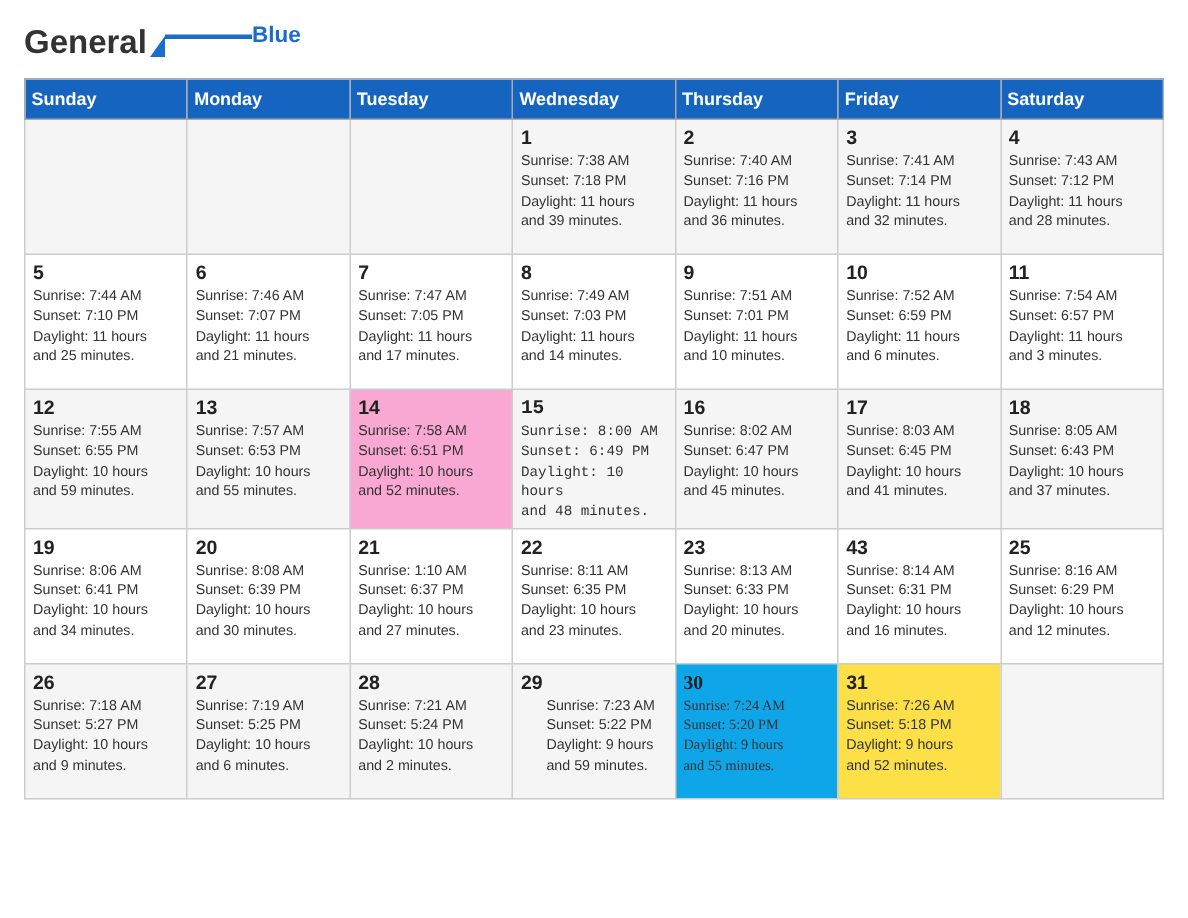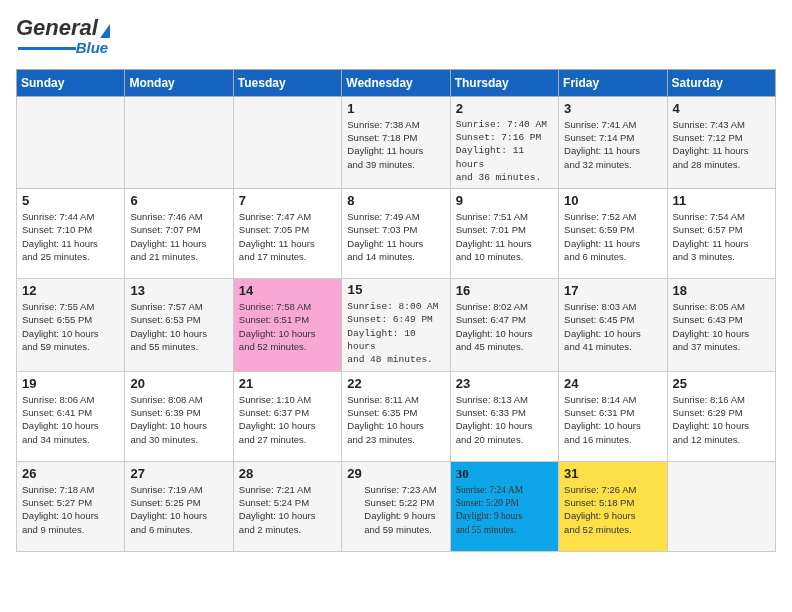--- a/index.html
+++ b/index.html
@@ -11,23 +11,21 @@
       padding: 16px;
     }
     .header {
       display: flex;
       justify-content: space-between;
       align-items: flex-start;
       margin-bottom: 12px;
     }
     .logo {
       display: flex;
-      flex-direction: column;
-      align-items: center;
-      font-style: italic;
+      align-items: flex-start;
     }
     .title-block { text-align: right; }
     .month-title {
       font-size: 36px;
       font-weight: normal;
       color: #222;
     }
     .subtitle {
       font-size: 14px;
       color: #444;
@@ -110,21 +108,21 @@
         <td class="empty"></td>
         <td style="background: rgb(245, 245, 245);">
           <span class="day-num">1</span>
           <div class="day-info" style="white-space: pre-line;">Sunrise: 7:38 AM
 Sunset: 7:18 PM
 Daylight: 11 hours
 and 39 minutes.</div>
         </td>
         <td style="background: rgb(245, 245, 245);">
           <span class="day-num">2</span>
-          <div class="day-info" style="white-space: pre-line; font-family: Liberation Mono, monospace;">Sunrise: 7:40 AM
+          <div class="day-info" style="white-space: pre-line;">Sunrise: 7:40 AM
 Sunset: 7:16 PM
 Daylight: 11 hours
 and 36 minutes.</div>
         </td>
         <td style="background: rgb(245, 245, 245);">
           <span class="day-num">3</span>
           <div class="day-info" style="white-space: pre-line;">Sunrise: 7:41 AM
 Sunset: 7:14 PM
 Daylight: 11 hours
 and 32 minutes.</div>
@@ -269,21 +267,21 @@
 and 23 minutes.</div>
         </td>
         <td style="background: rgb(255, 255, 255);">
           <span class="day-num">23</span>
           <div class="day-info" style="white-space: pre-line;">Sunrise: 8:13 AM
 Sunset: 6:33 PM
 Daylight: 10 hours
 and 20 minutes.</div>
         </td>
         <td style="background: rgb(255, 255, 255);">
-          <span class="day-num">24</span>
+          <span class="day-num">43</span>
           <div class="day-info" style="white-space: pre-line;">Sunrise: 8:14 AM
 Sunset: 6:31 PM
 Daylight: 10 hours
 and 16 minutes.</div>
         </td>
         <td style="background: rgb(255, 255, 255);">
           <span class="day-num">25</span>
           <div class="day-info" style="white-space: pre-line;">Sunrise: 8:16 AM
 Sunset: 6:29 PM
 Daylight: 10 hours

